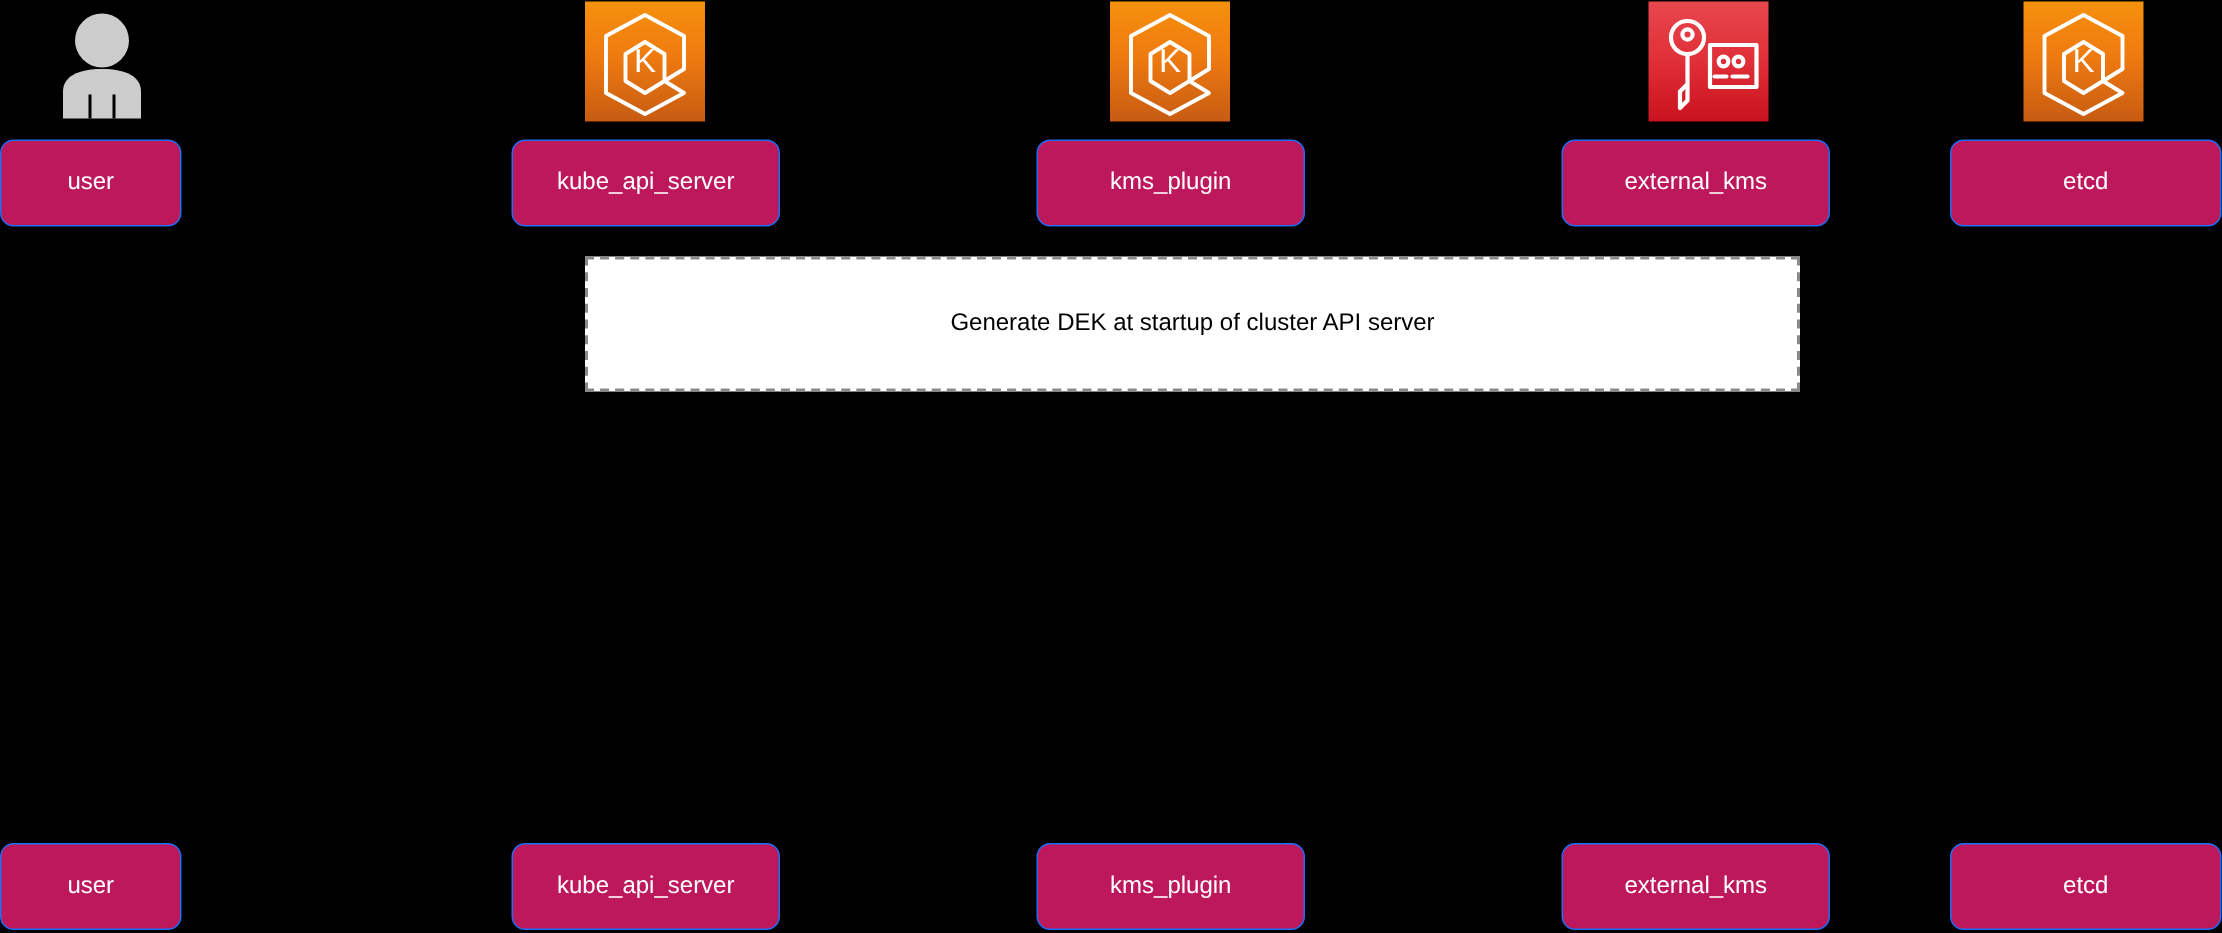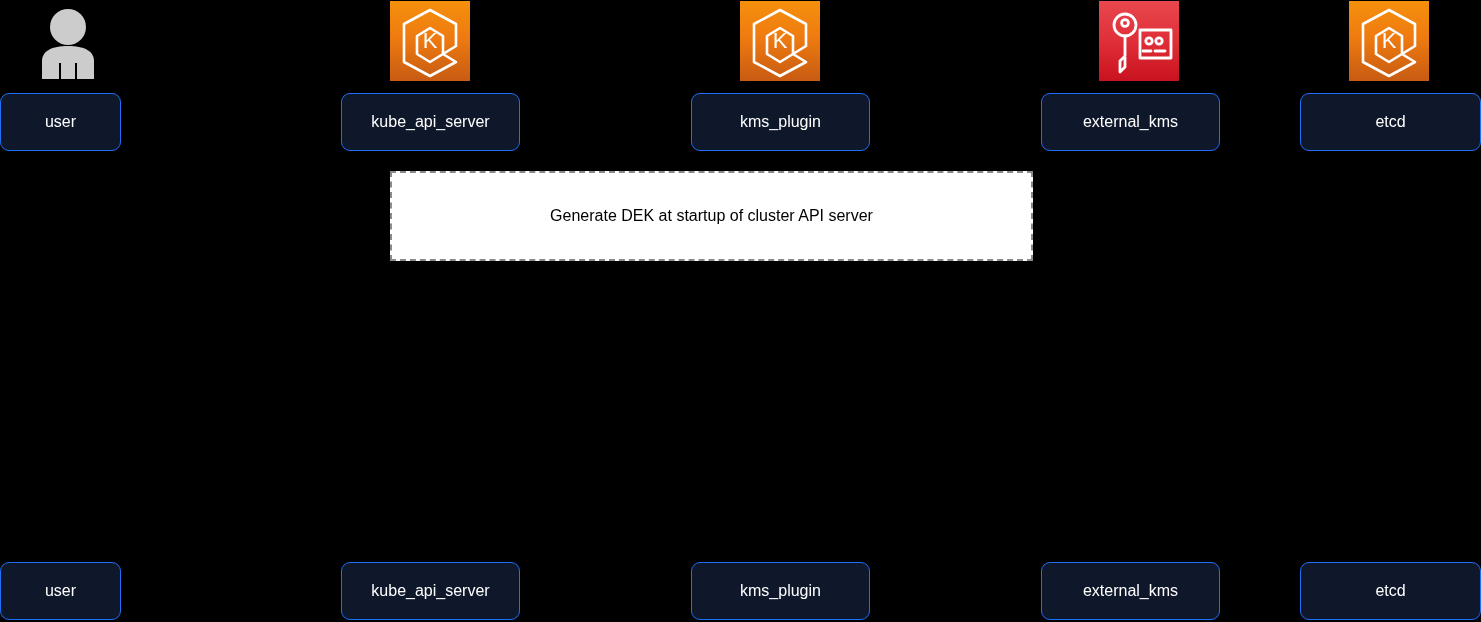--- a/index.html
+++ b/index.html
@@ -41,21 +41,21 @@
     width: 80px;
     height: 80px;
     top: 1px;
   }
   .actor-icon svg { display: block; width: 80px; height: 80px; }
 
   
   .plabel {
     position: absolute;
     height: 58px;
-    background: #0f172a;
+    background: #be185d;
     border: 1px solid #1f6ef5;
     border-radius: 9px;
     color: #ffffff;
     font-size: 16px;
     line-height: 56px;
     text-align: center;
     white-space: nowrap;
     box-sizing: border-box;
   }
   .plabel.top    { top: 93px; }
@@ -68,21 +68,21 @@
     width: 0;
     height: 411px;
     border-left: 1px dashed #000000;
   }
 
   
   .note {
     position: absolute;
     left: 390px;
     top: 171px;
-    width: 643px;
+    width: 810px;
     height: 90px;
     background: #ffffff;
     border: 2px dashed #8a8a8a;
     box-sizing: border-box;
     display: flex;
     align-items: center;
     justify-content: center;
   }
   .note-text {
     color: #000000;

